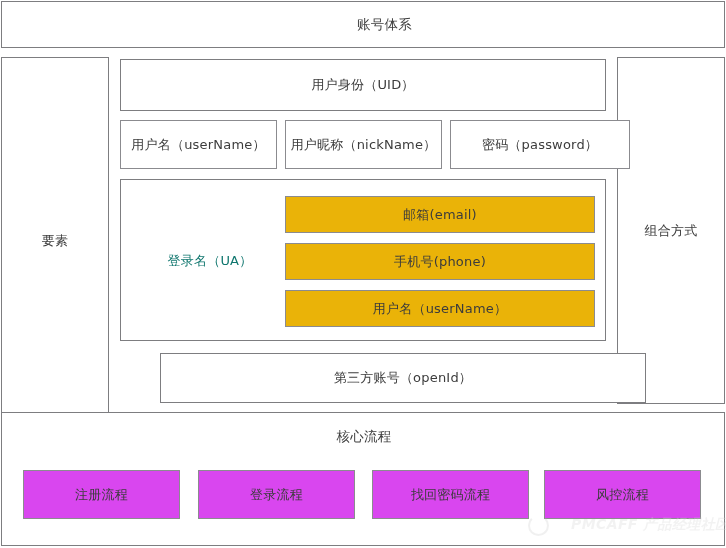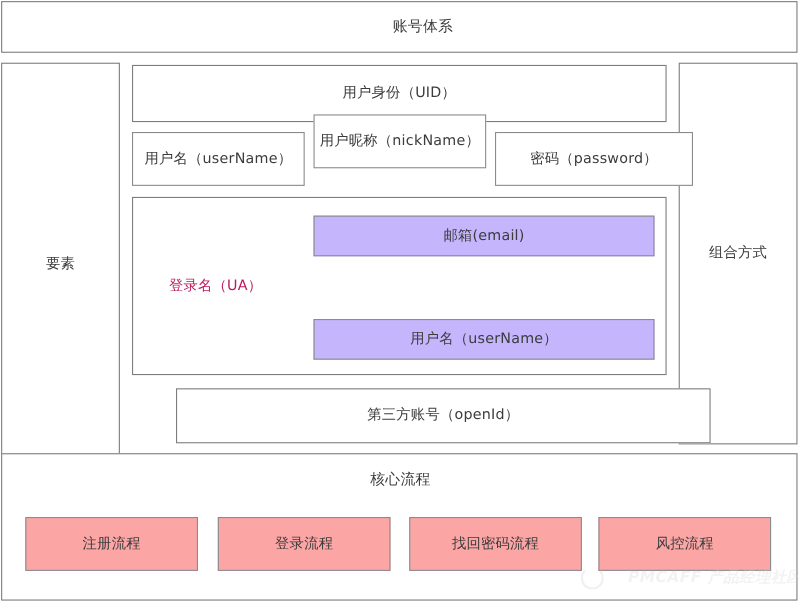--- a/index.html
+++ b/index.html
@@ -79,21 +79,21 @@
 
   #username-box {
     left: 120px;
     top: 120px;
     width: 157px;
     height: 49px;
   }
 
   #nickname-box {
     left: 285px;
-    top: 104px;
+    top: 120px;
     width: 157px;
     height: 49px;
   }
 
   #password-box {
     left: 450px;
     top: 120px;
     width: 180px;
     height: 49px;
   }
@@ -102,40 +102,40 @@
   #loginname-group {
     left: 120px;
     top: 179px;
     width: 486px;
     height: 162px;
     display: block;
   }
 
   #loginname-label {
     position: absolute;
-    left: 0;
+    left: 14px;
     top: 0;
     width: 150px;
     height: 162px;
     display: flex;
     align-items: center;
     justify-content: center;
     font-size: 13px;
-    color: #be185d;
+    color: #0f766e;
     text-align: center;
   }
 
   .sub-box {
     position: absolute;
     box-sizing: border-box;
     left: 164px;
     width: 310px;
     height: 37px;
     border: 1px solid #8b8b8f;
-    background: #c4b5fd;
+    background: #eab308;
     display: flex;
     align-items: center;
     justify-content: center;
     font-size: 13px;
     color: #3c3c3c;
   }
 
   #email-box  { top: 16px; }
   #phone-box  { top: 63px; }
   #uname2-box { top: 110px; }
@@ -170,21 +170,21 @@
     color: #3c3c3c;
   }
 
   .flow-box {
     position: absolute;
     box-sizing: border-box;
     top: 57px;
     width: 157px;
     height: 49px;
     border: 1px solid #8b8b8f;
-    background: #fca5a5;
+    background: #d946ef;
     display: flex;
     align-items: center;
     justify-content: center;
     font-size: 13px;
     color: #3c3c3c;
   }
 
   #flow-0 { left: 21px; }
   #flow-1 { left: 196px; }
   #flow-2 { left: 370px; }
@@ -238,20 +238,21 @@
 
   <div class="box thin" id="nickname-box">用户昵称（nickName）</div>
 
   <div class="box thin" id="password-box">密码（password）</div>
 
   <div class="box" id="loginname-group">
     <div id="loginname-label">登录名（UA）</div>
 
     <div class="sub-box" id="email-box">邮箱(email)</div>
 
+    <div class="sub-box" id="phone-box">手机号(phone)</div>
 
     <div class="sub-box" id="uname2-box">用户名（userName）</div>
   </div>
 
   <div class="box" id="openid-box">第三方账号（openId）</div>
 
   <div class="box" id="core-flow">
     <div id="core-flow-title">核心流程</div>
 
     <div class="flow-box" id="flow-0">注册流程</div>

